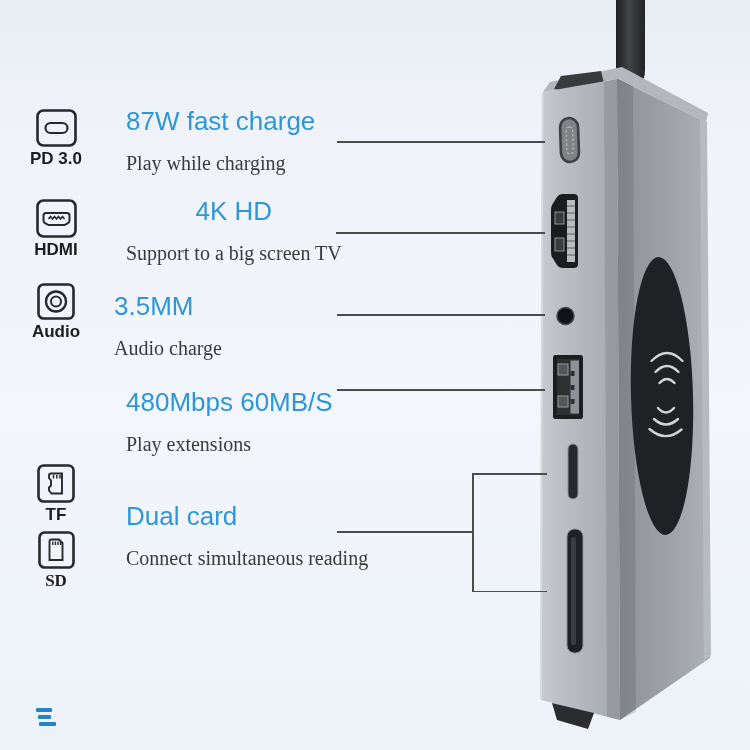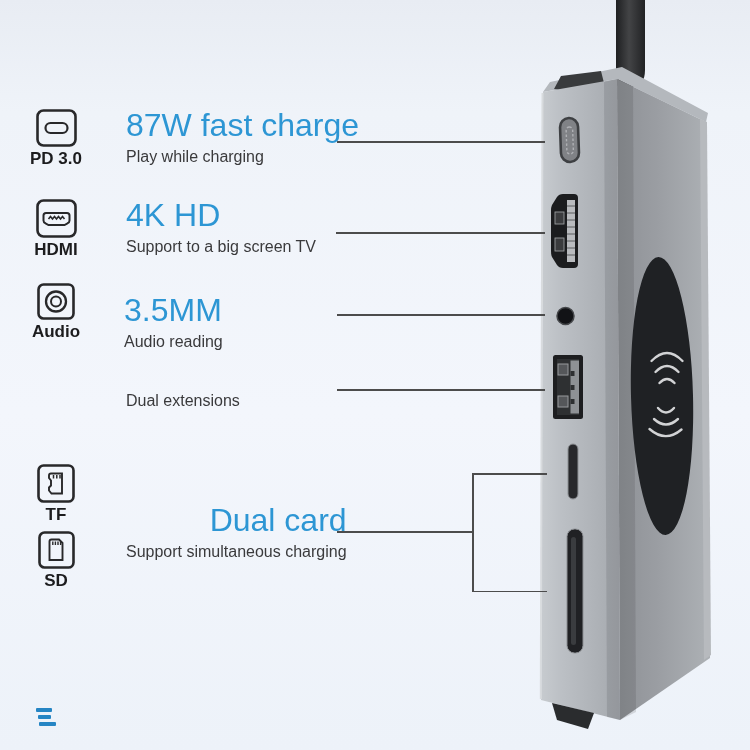--- a/index.html
+++ b/index.html
@@ -2,22 +2,22 @@
 <html style="--accent: #2d96d4;"><head>
 <meta charset="utf-8">
 <style>
   html,body{margin:0;padding:0;}
   .stage{
     position:relative;width:750px;height:750px;overflow:hidden;
     background:linear-gradient(180deg,#e8ecf3 0%,#eff3f9 15%,#f3f6fc 55%,#edf2f9 100%);
     font-family:"Liberation Sans", sans-serif;
   }
   .feature-row{position:absolute;}
-  .title{font-size:32px;color:var(--accent,#2d96d4);line-height:1.15;white-space:nowrap;}
-  .subtitle{font-size:16px;color:#3a3a3c;line-height:1.15;margin-top:4px;white-space:nowrap;}
+  .title{font-size:26px;color:var(--accent,#2d96d4);line-height:1.15;white-space:nowrap;}
+  .subtitle{font-size:20px;color:#3a3a3c;line-height:1.15;margin-top:15px;white-space:nowrap;font-family:Liberation Serif, serif;}
   .icon-block{position:absolute;width:80px;text-align:center;}
   .icon-block svg{display:block;margin:0 auto;}
   .icon-label{font-size:17px;font-weight:bold;color:#1c1c1e;margin-top:2px;white-space:nowrap;}
   .line{position:absolute;height:1.5px;background:#4c4c4c;}
   .vline{position:absolute;width:1.5px;background:#4c4c4c;}
   .logo{position:absolute;left:36px;top:708px;width:20px;height:18px;}
   .logo .bar{position:absolute;height:4px;background:#2585c4;border-radius:1px;}
   .logo .b1{left:0;top:0;width:16px;}
   .logo .b2{left:1.5px;top:7px;width:13px;}
   .logo .b3{left:2.5px;top:13.5px;width:17px;}
@@ -155,50 +155,51 @@
     <svg width="38" height="39" viewBox="0 0 38 39">
       <rect x="1.5" y="1.5" width="35" height="36" rx="5" fill="none" stroke="#28282a" stroke-width="2.6"></rect>
       <path d="M14,9.5 h11 v20 h-10.5 l-2.5,-3 v-3 l2,-2 v-5 l-2,-2.5 v-2.5 a2,2 0 0 1 2,-2 z" fill="none" stroke="#28282a" stroke-width="1.9"></path>
       <line x1="16.5" y1="11" x2="16.5" y2="14.5" stroke="#28282a" stroke-width="1.5"></line>
       <line x1="19.8" y1="11" x2="19.8" y2="14.5" stroke="#28282a" stroke-width="1.5"></line>
       <line x1="23" y1="11" x2="23" y2="14.5" stroke="#28282a" stroke-width="1.5"></line>
     </svg>
     <div class="icon-label">TF</div>
   </div>
 
-  <div class="icon-block" style="left:16px;top:531px;">
+  <div class="icon-block" style="left:16px;top:531px;font-family:Liberation Serif, serif;">
     <svg width="37" height="38" viewBox="0 0 37 38">
       <rect x="1.5" y="1.5" width="34" height="35" rx="5" fill="none" stroke="#28282a" stroke-width="2.6"></rect>
       <path d="M13.5,8.5 h7.5 l3.5,3.5 v17 h-13 v-18.5 a2,2 0 0 1 2,-2 z" fill="none" stroke="#28282a" stroke-width="1.9"></path>
       <line x1="14.8" y1="10.5" x2="14.8" y2="14" stroke="#28282a" stroke-width="1.4"></line>
       <line x1="17.4" y1="10.5" x2="17.4" y2="14" stroke="#28282a" stroke-width="1.4"></line>
       <line x1="20" y1="10.5" x2="20" y2="14" stroke="#28282a" stroke-width="1.4"></line>
       <line x1="22.6" y1="10.5" x2="22.6" y2="14" stroke="#28282a" stroke-width="1.4"></line>
     </svg>
     <div class="icon-label">SD</div>
   </div>
 
   <div class="feature-row" style="left:126px;top:107px;">
     <div class="title">87W fast charge</div>
     <div class="subtitle">Play while charging</div>
   </div>
-  <div class="feature-row" style="left:126px;top:197px;">
+  <div class="feature-row" style="left:126px;top:197px;text-align:center;">
     <div class="title">4K HD</div>
     <div class="subtitle">Support to a big screen TV</div>
   </div>
-  <div class="feature-row" style="left:124px;top:292px;">
+  <div class="feature-row" style="left:114px;top:292px;">
     <div class="title">3.5MM</div>
-    <div class="subtitle">Audio reading</div>
+    <div class="subtitle">Audio charge</div>
   </div>
   <div class="feature-row" style="left:126px;top:388px;">
-    <div class="subtitle">Dual extensions</div>
-  </div>
-  <div class="feature-row" style="left:126px;top:502px;text-align:right;">
+    <div class="title">480Mbps 60MB/S</div>
+    <div class="subtitle">Play extensions</div>
+  </div>
+  <div class="feature-row" style="left:126px;top:502px;">
     <div class="title">Dual card</div>
-    <div class="subtitle">Support simultaneous charging</div>
+    <div class="subtitle">Connect simultaneous reading</div>
   </div>
 
   <div class="logo">
     <div class="bar b1"></div>
     <div class="bar b2"></div>
     <div class="bar b3"></div>
   </div>
 
 </div>
 

